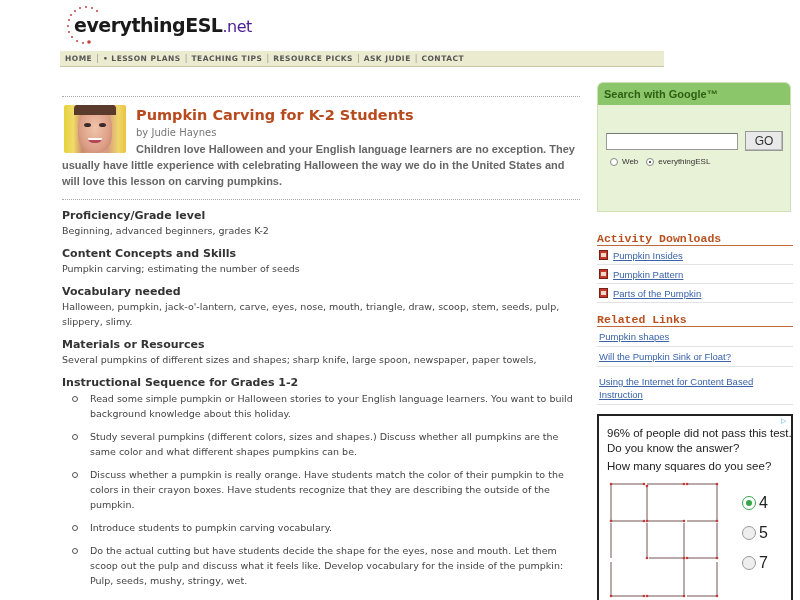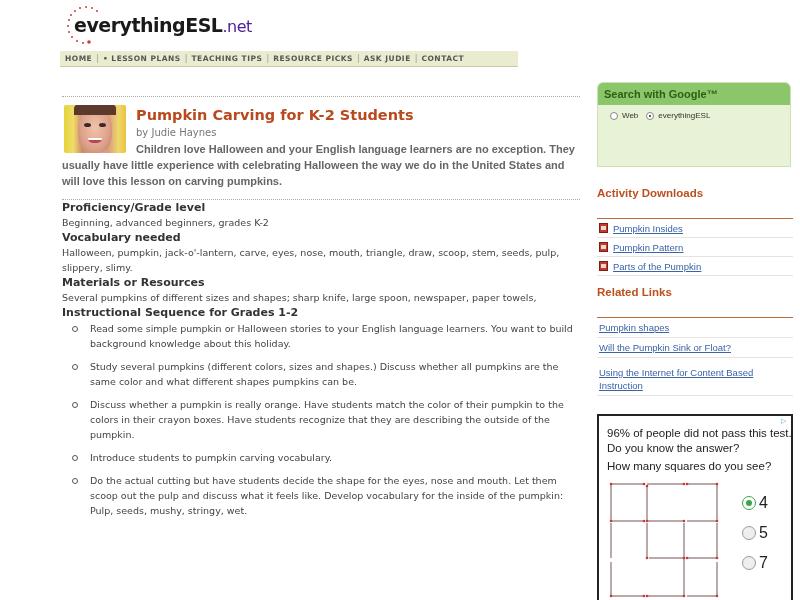--- a/index.html
+++ b/index.html
@@ -6,59 +6,59 @@
   html, body { width: 800px; height: 600px; overflow: hidden; background: #ffffff; }
   body { font-family: "DejaVu Sans", sans-serif; color: #333; position: relative; }
 
   
   .logo { position: absolute; left: 64px; top: 4px; width: 170px; height: 44px; }
   .logo-dots { position: absolute; left: 0; top: 0; width: 40px; height: 44px; }
   .logo-text { position: absolute; left: 10px; top: 10px; font-family: "DejaVu Sans", sans-serif; font-weight: bold; font-size: 19px; color: #1a1a1a; letter-spacing: -0.5px; }
   .logo-text .tld { font-weight: normal; font-size: 16px; color: #4c1d95; }
 
   
-  .navbar { position: absolute; left: 60px; top: 51px; width: 458px; height: 16px; background: #ebebd0; border-bottom: 1px solid #c9c9a8; display: flex; align-items: center; padding-left: 5px; }
+  .navbar { position: absolute; left: 60px; top: 51px; width: 604px; height: 16px; background: #ebebd0; border-bottom: 1px solid #c9c9a8; display: flex; align-items: center; padding-left: 5px; }
   .navbar a { font-family: "DejaVu Sans", sans-serif; font-size: 7.5px; font-weight: bold; color: #555; text-decoration: none; letter-spacing: 0.5px; }
   .navbar .sep { font-size: 8px; color: #999; margin: 0 4px; }
 
   
   .main { position: absolute; left: 62px; top: 96px; width: 518px; }
   .dotted { border-top: 1px dotted #aaa; height: 0; }
   .intro { position: relative; margin-top: 8px; height: 94px; }
   .photo { position: absolute; left: 2px; top: 0; width: 62px; height: 48px; background: linear-gradient(90deg, #e3d23a 0%, #f2dc6a 15%, #c88b6a 30%, #e4b39b 50%, #d69b80 70%, #f0d76a 88%, #e8c340 100%); border-radius: 2px; overflow: hidden; }
   .photo .face { position: absolute; left: 14px; top: 2px; width: 34px; height: 46px; background: radial-gradient(ellipse at 50% 45%, #f0c4aa 0%, #dda088 60%, #b97a5e 100%); border-radius: 45% 45% 40% 40%; }
   .photo .eye { position: absolute; top: 18px; width: 7px; height: 4px; background: #3b2a2a; border-radius: 50%; }
   .photo .eye.l { left: 20px; } .photo .eye.r { left: 35px; }
   .photo .mouth { position: absolute; left: 24px; top: 33px; width: 14px; height: 5px; background: #b44656; border-radius: 0 0 7px 7px; border-top: 2px solid #fff; }
   .photo .hair { position: absolute; left: 10px; top: -4px; width: 42px; height: 14px; background: #5a3a2a; border-radius: 50% 50% 0 0; }
 
   .title { position: absolute; left: 74px; top: 2px; font-size: 14.5px; font-weight: bold; color: #b84a1e; }
   .byline { position: absolute; left: 74px; top: 22px; font-size: 10px; color: #777; }
   .summary { position: absolute; left: 0; top: 36px; width: 516px; font-family: "Liberation Sans", sans-serif; font-size: 11px; font-weight: bold; color: #666; line-height: 16px; text-indent: 74px; }
 
   .sec { margin-top: 0; }
-  .sec h3 { font-size: 11px; font-weight: bold; color: #333; line-height: 15px; }
+  .sec h3 { font-size: 11px; font-weight: bold; color: #333; margin-top: 8px; line-height: 15px; }
   .sec p { font-size: 9.5px; color: #444; line-height: 15px; }
   ul.steps { list-style: none; margin-top: 1px; }
   ul.steps li { position: relative; padding-left: 28px; font-size: 9.5px; color: #444; line-height: 15px; margin-bottom: 8px; }
   ul.steps li::before { content: ""; position: absolute; left: 10px; top: 5px; width: 4px; height: 4px; border: 1px solid #555; border-radius: 50%; }
 
   
   .side { position: absolute; left: 597px; top: 82px; width: 196px; }
-  .gbox { width: 194px; height: 85px; background: #e8f2d6; border: 1px solid #cfdfb8; border-radius: 6px 6px 0 0; }
+  .gbox { width: 194px; height: 130px; background: #e8f2d6; border: 1px solid #cfdfb8; border-radius: 6px 6px 0 0; }
   .gbox-head { height: 22px; background: #8cc66a; border-radius: 5px 5px 0 0; padding: 5px 6px; font-family: "Liberation Sans", sans-serif; font-size: 11px; font-weight: bold; color: #2d5f12; }
   .gsearch-row { display: flex; align-items: center; margin: 26px 0 0 8px; }
   .gsearch-input { width: 132px; height: 17px; border: 1px solid #999; border-top-color: #777; background: #fff; font-size: 10px; }
   .go-btn { margin-left: 7px; width: 38px; height: 20px; border: 1px solid #999; background: #e9e9e9; font-family: "Liberation Sans", sans-serif; font-size: 12px; color: #333; box-shadow: inset -1px -1px 0 #bbb; }
   .radios { display: flex; align-items: center; margin: 6px 0 0 12px; font-family: "Liberation Sans", sans-serif; font-size: 8px; color: #333; }
   .radio { width: 8px; height: 8px; border: 1px solid #888; border-radius: 50%; background: #fff; display: inline-block; margin-right: 4px; position: relative; }
   .radio.on::after { content: ""; position: absolute; left: 2px; top: 2px; width: 2px; height: 2px; background: #222; border-radius: 50%; }
   .radios .lbl { margin-right: 8px; }
 
-  .side-h { font-family: Liberation Sans, sans-serif; font-size: 11.5px; font-weight: bold; color: #b9501e; border-bottom: 1px solid #c06a3a; padding-bottom: 19px; margin-top: 20px; }
+  .side-h { font-family: Liberation Mono, monospace; font-size: 11.5px; font-weight: bold; color: #b9501e; border-bottom: 1px solid #c06a3a; padding-bottom: 0; margin-top: 20px; }
   .side-h.rl { margin-top: 10px; }
   .dl-item { display: flex; align-items: center; height: 19px; border-bottom: 1px solid #e3e3e3; font-family: "Liberation Sans", sans-serif; font-size: 9.5px; text-decoration: underline; }
   .dl-item a, .rl-item a { color: #3a63a8; text-decoration: underline; }
   .pdf-icon { width: 9px; height: 10px; background: #c23a2a; border: 1px solid #7a1f16; margin: 0 5px 0 2px; position: relative; }
   .pdf-icon::after { content: ""; position: absolute; left: 1px; top: 2px; width: 5px; height: 4px; background: #f2d7cf; }
   .rl-item { font-family: "Liberation Sans", sans-serif; font-size: 9.5px; border-bottom: 1px solid #e3e3e3; padding: 3px 2px; line-height: 13px; }
   .rl-item.tall { padding-top: 8px; }
 
   
   .ad { position: absolute; left: 597px; top: 414px; width: 196px; height: 186px; border: 2px solid #222; border-bottom: none; background: #fff; }
@@ -123,20 +123,24 @@
     <div class="byline">by Judie Haynes</div>
     <div class="summary">Children love Halloween and your English language learners are no exception. They usually have little experience with celebrating Halloween the way we do in the United States and will love this lesson on carving pumpkins.</div>
   </div>
   <div class="dotted"></div>
 
   <div class="sec">
     <h3>Proficiency/Grade level</h3>
     <p>Beginning, advanced beginners, grades K-2</p>
   </div>
   <div class="sec">
+    <h3>Content Concepts and Skills</h3>
+    <p>Pumpkin carving; estimating the number of seeds</p>
+  </div>
+  <div class="sec">
     <h3>Vocabulary needed</h3>
     <p>Halloween, pumpkin, jack-o'-lantern, carve, eyes, nose, mouth, triangle, draw, scoop, stem, seeds, pulp, slippery, slimy.</p>
   </div>
   <div class="sec">
     <h3>Materials or Resources</h3>
     <p>Several pumpkins of different sizes and shapes; sharp knife, large spoon, newspaper, paper towels,</p>
   </div>
   <div class="sec">
     <h3>Instructional Sequence for Grades 1-2</h3>
     <ul class="steps">
@@ -145,20 +149,24 @@
       <li>Discuss whether a pumpkin is really orange. Have students match the color of their pumpkin to the colors in their crayon boxes. Have students recognize that they are describing the outside of the pumpkin.</li>
       <li>Introduce students to pumpkin carving vocabulary.</li>
       <li>Do the actual cutting but have students decide the shape for the eyes, nose and mouth. Let them scoop out the pulp and discuss what it feels like. Develop vocabulary for the inside of the pumpkin: Pulp, seeds, mushy, stringy, wet.</li>
     </ul>
   </div>
 </div>
 
 <div class="side">
   <div class="gbox">
     <div class="gbox-head">Search with Google™</div>
+    <div class="gsearch-row">
+      <input class="gsearch-input" type="text" value="" style="">
+      <button class="go-btn">GO</button>
+    </div>
     <div class="radios">
       <span class="radio"></span>
       <span class="lbl">Web</span>
       <span class="radio on"></span>
       <span class="lbl">everythingESL</span>
     </div>
   </div>
 
   <div class="side-h">Activity Downloads</div>
   <div class="dl-item">

